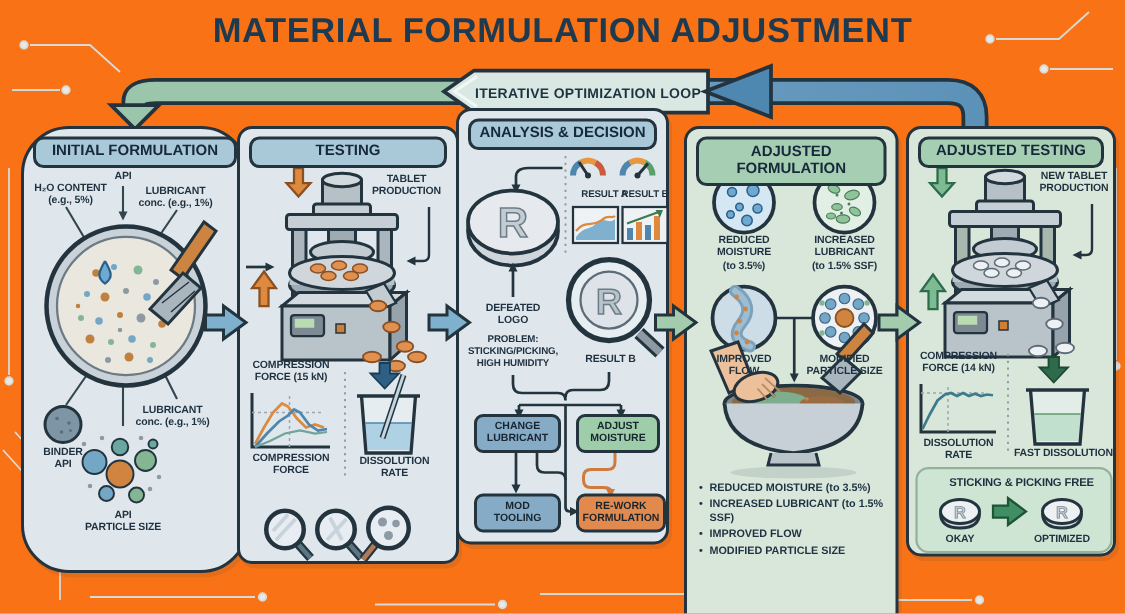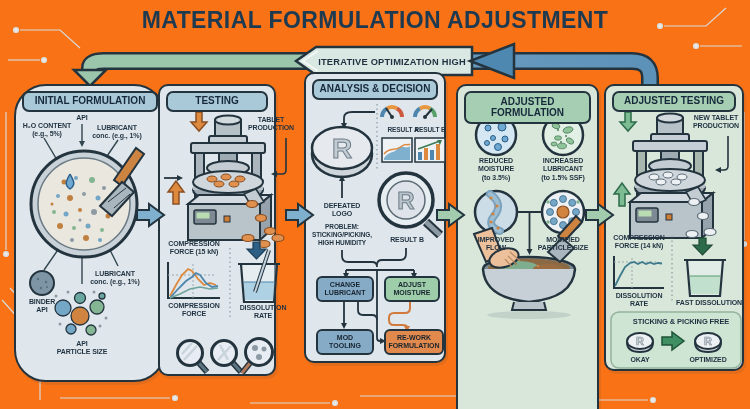--- a/index.html
+++ b/index.html
@@ -102,21 +102,21 @@
       <path d="M650,96 V78 Q650,61 632,61 H104 Q90,61 90,68 V70" fill="none" stroke="#24343f" stroke-width="18"></path>
       <path d="M650,96 V78 Q650,61 632,61 H104 Q90,61 90,68 V70" fill="none" stroke="url(#loopgrad)" stroke-width="13"></path>
       <polygon points="74,70 106,70 90,86" fill="#9cc6ab" stroke="#24343f" stroke-width="2.5"></polygon>
       <polygon points="296,61 316,47 472,47 472,75 316,75" fill="#d9e8e3" stroke="#24343f" stroke-width="2.5"></polygon>
       <polyline points="318,51 303,61 318,71" fill="none" stroke="#f2f7f4" stroke-width="2"></polyline>
       <polygon points="514,44 514,78 470,61" fill="#4e87b0" stroke="#24343f" stroke-width="2.5"></polygon>
     </g>
   </svg>
 
   <div id="title">MATERIAL FORMULATION ADJUSTMENT</div>
-  <div id="loop-label">ITERATIVE OPTIMIZATION HIGH</div>
+  <div id="loop-label">ITERATIVE OPTIMIZATION LOOP</div>
 
   <div class="panel blue" style="left:14px; top:84px; width:152px; height:298px;border-radius:32px;">
     <div class="panel-header">INITIAL FORMULATION</div>
     <svg class="art" width="132" height="298" viewBox="0 0 132 298">
       <g stroke="#33454f" stroke-width="1.4" fill="none">
         <path d="M66,38 V56"></path>
           <polygon points="63,55 69,55 66,61" fill="#33454f" stroke="none"></polygon>
         <path d="M28,52 L47,84"></path>
           <polygon points="43,83 50,81 49,88" fill="#33454f" stroke="none"></polygon>
         <path d="M102,54 L87,76"></path>
@@ -204,21 +204,21 @@
     <div class="lbl" style="left:2px; width:48px; top:212px;">
       <span class="s">BINDER</span>
         <span class="s">API</span>
     </div>
     <div class="lbl" style="left:20px; width:92px; top:254px;">
       <span class="s">API</span>
         <span class="s">PARTICLE SIZE</span>
     </div>
   </div>
 
-  <div class="panel blue" style="left:158px; top:84px; width:118px; height:292px;">
+  <div class="panel blue" style="left:158px; top:84px; width:148px; height:292px;">
     <div class="panel-header">TESTING</div>
     <svg class="art" width="138" height="292" viewBox="0 0 138 292">
       <g transform="translate(4,0)">
         <rect x="31" y="67" width="9" height="56" fill="#aab5bd" stroke="#24343f" stroke-width="2"></rect>
         <rect x="88" y="67" width="9" height="56" fill="#aab5bd" stroke="#24343f" stroke-width="2"></rect>
         <rect x="51" y="34" width="26" height="18" fill="#b6c0c7" stroke="#24343f" stroke-width="2"></rect>
         <ellipse cx="64" cy="34" rx="13" ry="4.5" fill="#d2dade" stroke="#24343f" stroke-width="2"></ellipse>
         <rect x="45" y="50" width="38" height="8" rx="2" fill="#c6cfd5" stroke="#24343f" stroke-width="2"></rect>
         <rect x="27" y="57" width="74" height="10" rx="2" fill="#c6cfd5" stroke="#24343f" stroke-width="2"></rect>
         <rect x="55" y="67" width="18" height="9" fill="#9fabb3" stroke="#24343f" stroke-width="2"></rect>
@@ -515,20 +515,26 @@
       <span class="s">LUBRICANT</span>
       <span class="s">(to 1.5% SSF)</span>
     </div>
     <div class="lbl" style="left:6px; width:64px; top:150px;">
       <span class="s">IMPROVED</span>
       <span class="s">FLOW</span>
     </div>
     <div class="lbl" style="left:73px; width:64px; top:150px;">
       <span class="s">MODIFIED</span>
       <span class="s">PARTICLE SIZE</span>
+    </div>
+    <div class="bullets" style="left:8px; top:234px; width:132px;">
+      <div class="bullet">REDUCED MOISTURE (to 3.5%)</div>
+      <div class="bullet">INCREASED LUBRICANT (to 1.5% SSF)</div>
+      <div class="bullet">IMPROVED FLOW</div>
+      <div class="bullet">MODIFIED PARTICLE SIZE</div>
     </div>
   </div>
 
   <div class="panel green" style="left:604px; top:84px; width:140px; height:287px;">
     <div class="panel-header">ADJUSTED TESTING</div>
     <svg class="art" width="140" height="287" viewBox="0 0 140 287">
       <g transform="translate(0,-2)">
         <rect x="31" y="67" width="9" height="56" fill="#a9b8ae" stroke="#24343f" stroke-width="2"></rect>
         <rect x="88" y="67" width="9" height="56" fill="#a9b8ae" stroke="#24343f" stroke-width="2"></rect>
         <rect x="51" y="34" width="26" height="18" fill="#b6c0c7" stroke="#24343f" stroke-width="2"></rect>

